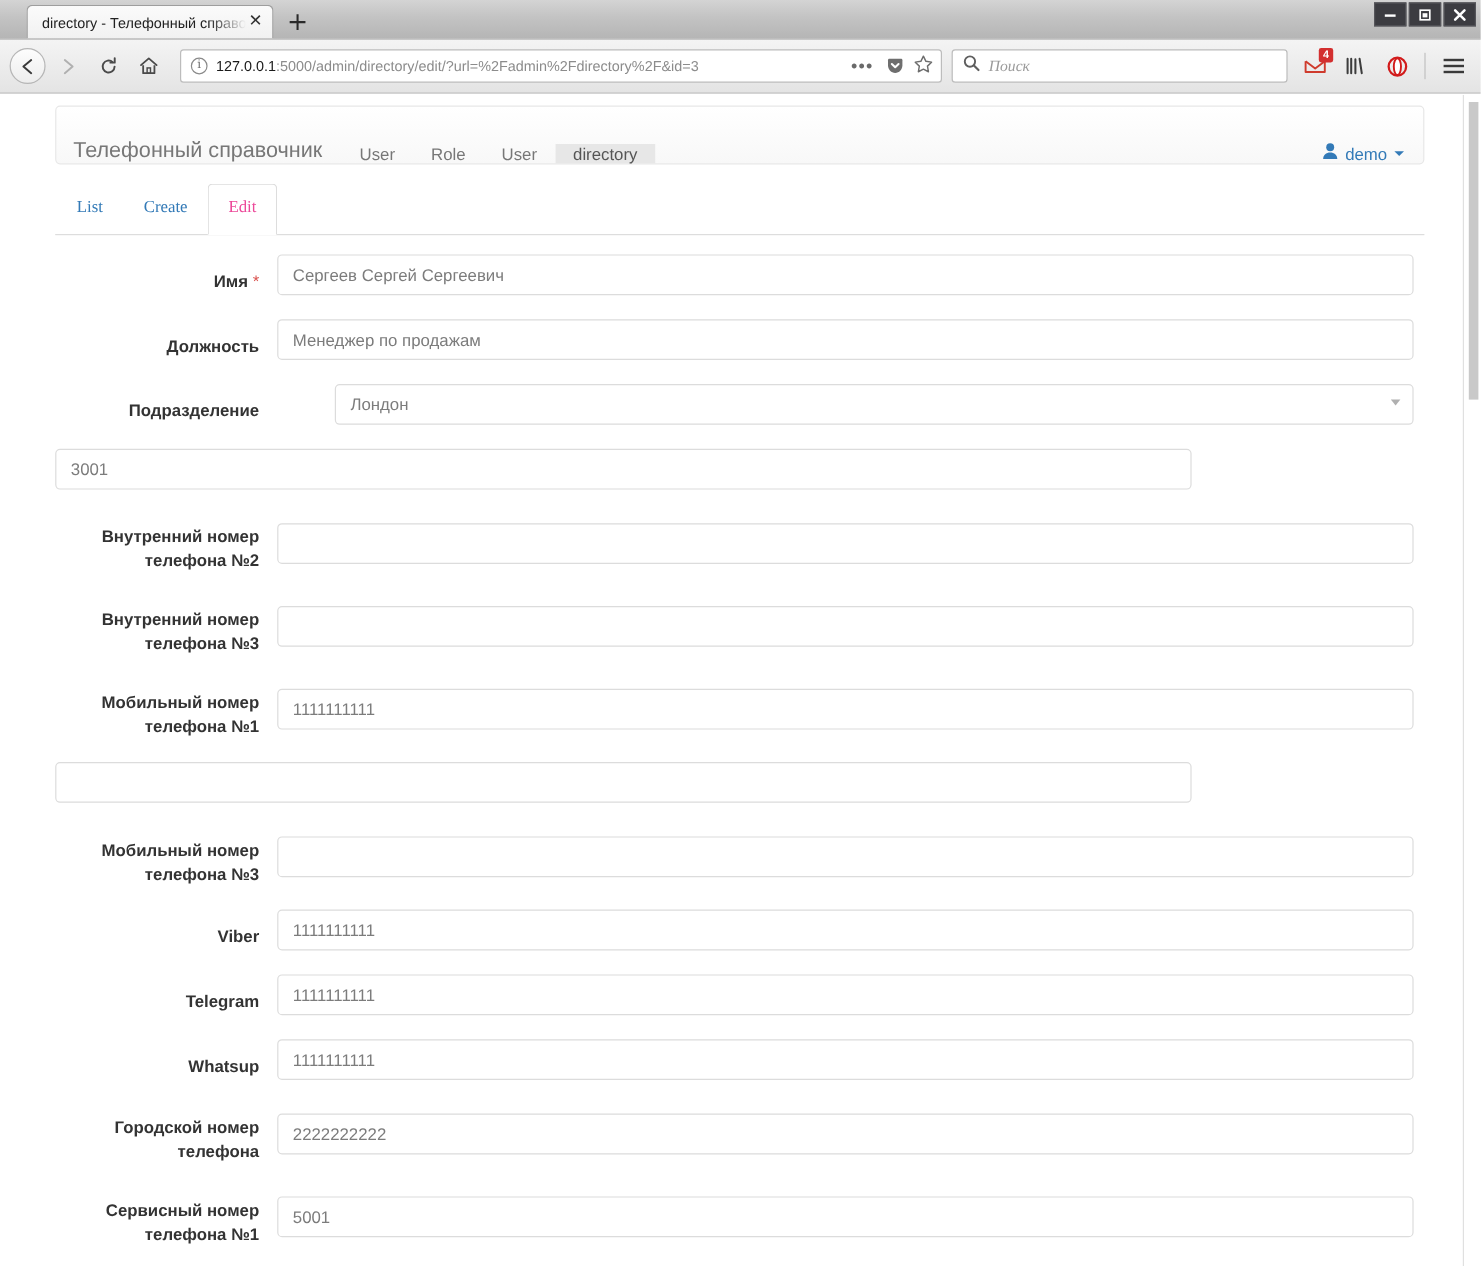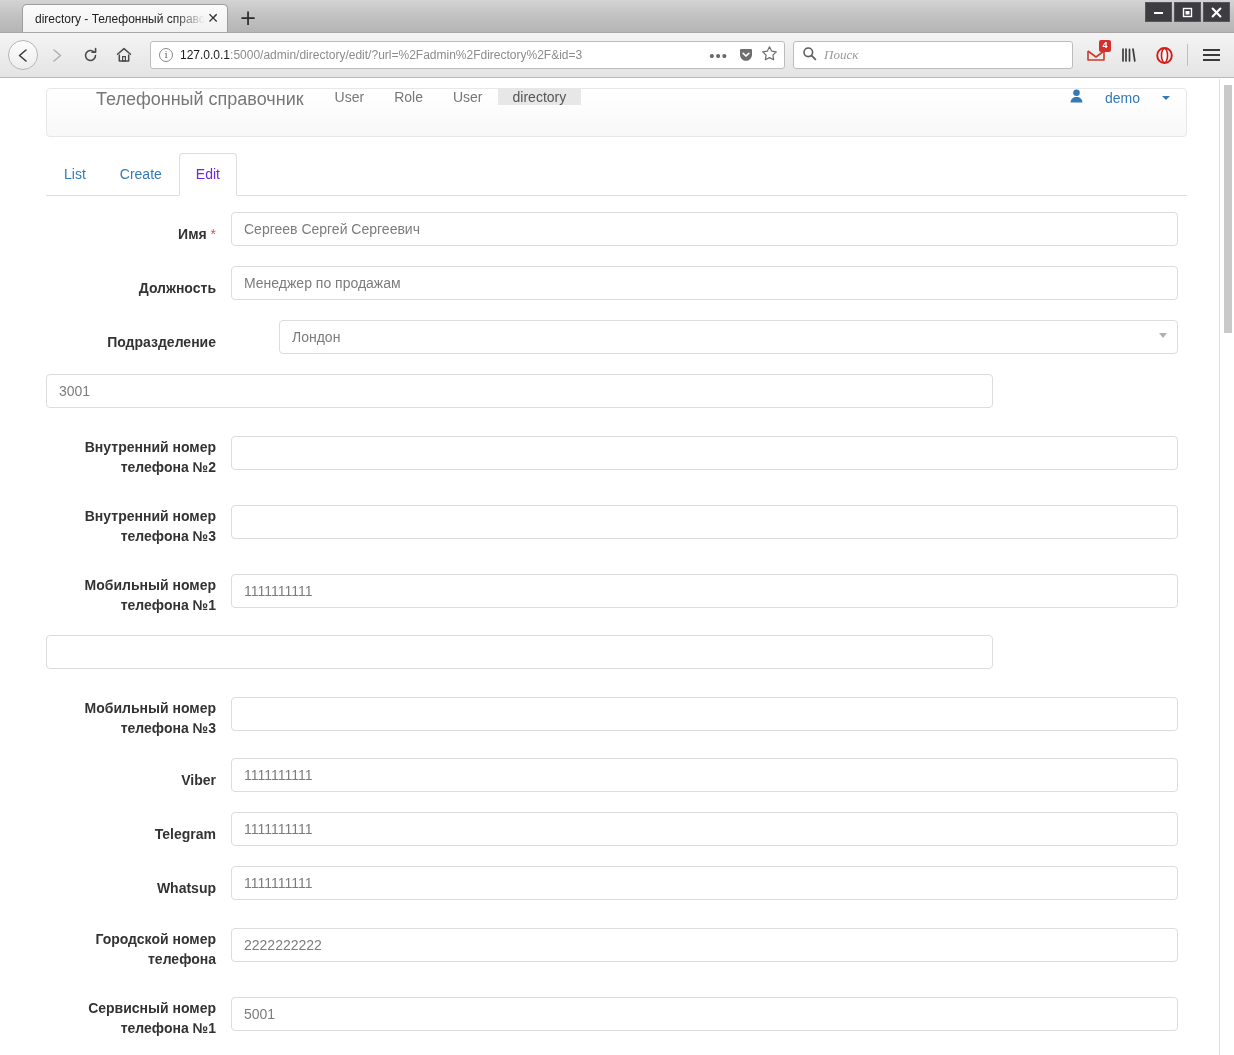--- a/index.html
+++ b/index.html
@@ -201,23 +201,22 @@
   .page-inner { width: 1219px; padding: 0; }
 
   
   .app-navbar {
     margin: 9px 32px 16px 46px;
     height: 49px;
     background: linear-gradient(to bottom, #ffffff, #f8f8f8);
     border: 1px solid #e7e7e7;
     border-radius: 4px;
     display: flex;
-    align-items: flex-start;
+    align-items: flex-end;
     position: relative;
-    padding-left: 35px;
   }
   .brand {
     display: flex; align-items: center;
     padding: 0 16px 0 14px;
     font-size: 18px; color: #777777;
     cursor: pointer;
   }
   .app-nav-items { display: flex; align-items: stretch; }
   .app-nav-item {
     display: flex; align-items: center;
@@ -228,52 +227,53 @@
   .app-nav-item.active {
     background: #e7e7e7;
     color: #555555;
   }
   .navbar-right {
     margin-left: auto;
     display: flex; align-items: center;
     padding-right: 16px;
   }
   .user-menu {
-    display: flex; align-items: center; gap: 22px;
+    display: flex; align-items: center; gap: 6px;
     font-size: 14px; color: #337ab7; cursor: pointer;
   }
   .caret {
     width: 0; height: 0;
     border-left: 4px solid transparent;
     border-right: 4px solid transparent;
     border-top: 4px solid #337ab7;
     display: inline-block;
   }
 
   
   .tabs-row {
     margin: 17px 32px 0 46px;
     height: 42px;
     border-bottom: 1px solid #dddddd;
     display: flex;
     align-items: flex-end;
     padding-left: 1px;
+    font-family: Liberation Serif, serif;
   }
   .ptab {
     padding: 10px 16px 11px 16px;
     font-size: 14px;
     color: #337ab7;
     cursor: pointer;
     line-height: 20px;
     border: 1px solid transparent;
     border-radius: 4px 4px 0 0;
     margin-bottom: -1px;
   }
   .ptab.active {
-    color: #6d28d9;
+    color: #ec4899;
     background: #ffffff;
     border: 1px solid #dddddd;
     border-bottom-color: #ffffff;
     cursor: default;
   }
 
   
   .form-area { margin: 0 32px 0 46px; padding-top: 16px; }
   .form-row {
     display: flex;

